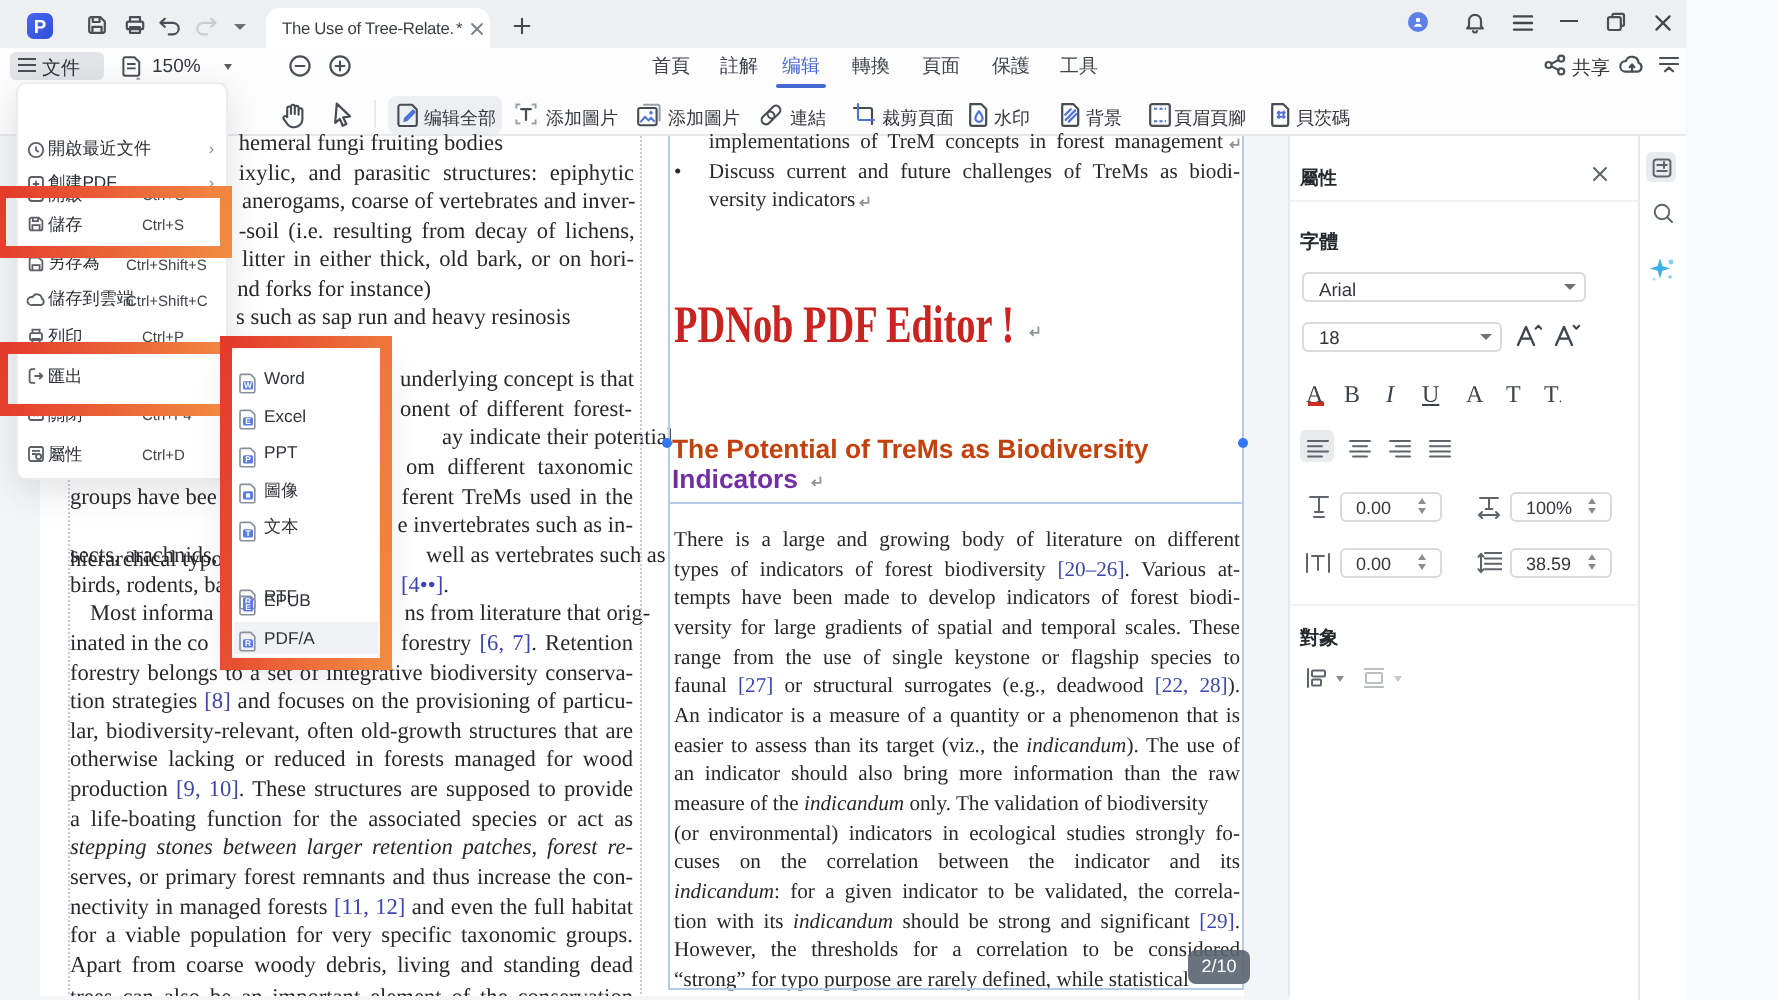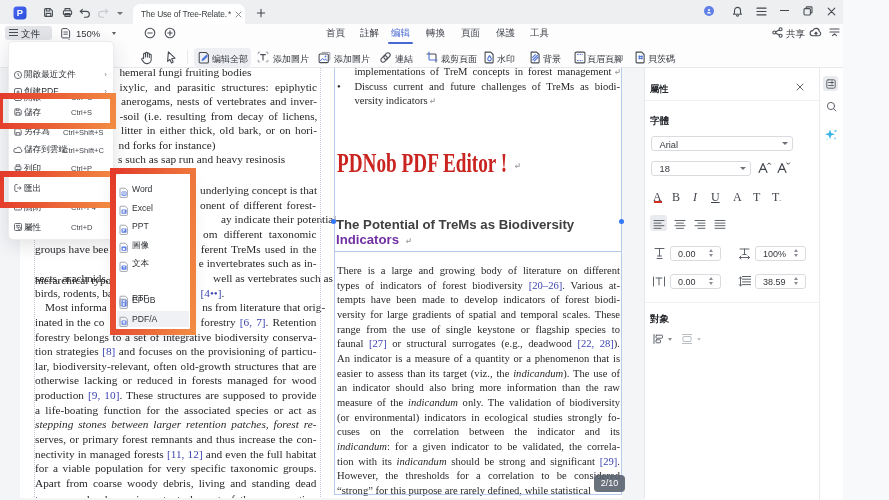--- a/index.html
+++ b/index.html
@@ -336,21 +336,21 @@
   </svg>
 <svg class="abs" style="left:823px;top:127px;" width="16" height="16" viewBox="0 0 16 16">
     <path d="M7 2.2 L8.2 6 L12 7.2 L8.2 8.4 L7 12.2 L5.8 8.4 L2 7.2 L5.8 6 Z" fill="#3bb3e8"></path>
     <circle cx="12.5" cy="4" r="1.2" fill="#7ed0f0"></circle>
     <circle cx="12" cy="11.5" r="0.9" fill="#7ed0f0"></circle>
     <circle cx="4" cy="12.5" r="0.8" fill="#a8def5"></circle>
   </svg>
 <div id="doctext">
     <div class="bl " style="left:119.4px;top:67.4px;font-size:11.3px;">hemeral fungi fruiting bodies</div>
 <div class="bl " style="left:119.4px;top:81.9px;font-size:11.3px;width:197.6px;text-align:justify;text-align-last:justify;">ixylic, and parasitic structures: epiphytic</div>
-<div class="bl " style="left:121px;top:96.4px;font-size:11.3px;width:196px;text-align:justify;text-align-last:justify;">anerogams, nests of vertebrates and inver-</div>
+<div class="bl " style="left:121px;top:96.4px;font-size:11.3px;width:196px;text-align:justify;text-align-last:justify;">anerogams, coarse of vertebrates and inver-</div>
 <div class="bl " style="left:119.4px;top:110.9px;font-size:11.3px;width:198px;text-align:justify;text-align-last:justify;">-soil (i.e. resulting from decay of lichens,</div>
 <div class="bl " style="left:121px;top:125.4px;font-size:11.3px;width:196px;text-align:justify;text-align-last:justify;">litter in either thick, old bark, or on hori-</div>
 <div class="bl " style="left:118.6px;top:139.9px;font-size:11.3px;">nd forks for instance)</div>
 <div class="bl " style="left:118.0px;top:154.4px;font-size:11.3px;">s such as sap run and heavy resinosis</div>
 <div class="bl " style="left:200px;top:185.0px;font-size:11.3px;width:116.5px;text-align:justify;text-align-last:justify;">underlying concept is that</div>
 <div class="bl " style="left:200px;top:199.7px;font-size:11.3px;width:116px;text-align:justify;text-align-last:justify;">onent of different forest-</div>
 <div class="bl " style="left:201px;top:214.3px;font-size:11.3px;width:115.5px;text-align:justify;text-align-last:justify;margin-left:20px;">ay indicate their potential</div>
 <div class="bl " style="left:203px;top:228.9px;font-size:11.3px;width:113.5px;text-align:justify;text-align-last:justify;">om different taxonomic</div>
 <div class="bl " style="left:35px;top:243.6px;font-size:11.3px;">groups have bee</div>
 <div class="bl " style="left:200.7px;top:243.6px;font-size:11.3px;width:115.8px;text-align:justify;text-align-last:justify;">ferent TreMs used in the</div>
@@ -383,41 +383,41 @@
 <div class="bl " style="left:354.4px;top:81.8px;font-size:10.6px;width:265.6px;text-align:justify;text-align-last:justify;">Discuss current and future challenges of TreMs as biodi-</div>
 <div class="bl " style="left:337px;top:81.8px;font-size:10.6px;">•</div>
 <div class="bl " style="left:354.4px;top:96.4px;font-size:10.6px;">versity indicators</div>
 <svg class="retm" style="left:428px;top:97.2px;" width="8" height="8" viewBox="0 0 8 8">
       <path d="M6.2 1.2 V4.4 H2.6 M3.8 2.9 2.2 4.4 3.8 5.9" fill="none" stroke="#8e939b" stroke-width="0.9"></path>
     </svg>
 <div class="abs serif" id="redtitle" style="left:337px;top:152.5px;font-size:24px;font-weight:bold;color:#c92420;white-space:nowrap;line-height:22px;transform:scale(0.8,1.1);transform-origin:0 88%;">PDNob PDF Editor !</div>
 <svg class="retm" style="left:513px;top:162.0px;" width="8" height="8" viewBox="0 0 8 8">
       <path d="M6.2 1.2 V4.4 H2.6 M3.8 2.9 2.2 4.4 3.8 5.9" fill="none" stroke="#8e939b" stroke-width="0.9"></path>
     </svg>
-<div class="abs" style="left:336px;top:216.8px;font-size:13.2px;font-weight:bold;color:#404040;white-space:nowrap;">The Potential of TreMs as Biodiversity</div>
+<div class="abs" style="left:336px;top:216.8px;font-size:13.2px;font-weight:bold;color:#c2410c;white-space:nowrap;">The Potential of TreMs as Biodiversity</div>
 <div class="abs" style="left:336px;top:232.1px;font-size:13.2px;font-weight:bold;color:#7030a2;white-space:nowrap;">Indicators</div>
 <svg class="retm" style="left:404px;top:237.0px;" width="8" height="8" viewBox="0 0 8 8">
       <path d="M6.2 1.2 V4.4 H2.6 M3.8 2.9 2.2 4.4 3.8 5.9" fill="none" stroke="#8e939b" stroke-width="0.9"></path>
     </svg>
 <div class="bl " style="left:337px;top:266.1px;font-size:10.6px;width:283px;text-align:justify;text-align-last:justify;">There is a large and growing body of literature on different</div>
 <div class="bl " style="left:337px;top:280.8px;font-size:10.6px;width:283px;text-align:justify;text-align-last:justify;">types of indicators of forest biodiversity <span class="ref">[20–26]</span>. Various at-</div>
 <div class="bl " style="left:337px;top:295.4px;font-size:10.6px;width:283px;text-align:justify;text-align-last:justify;">tempts have been made to develop indicators of forest biodi-</div>
 <div class="bl " style="left:337px;top:310.1px;font-size:10.6px;width:283px;text-align:justify;text-align-last:justify;">versity for large gradients of spatial and temporal scales. These</div>
 <div class="bl " style="left:337px;top:324.7px;font-size:10.6px;width:283px;text-align:justify;text-align-last:justify;">range from the use of single keystone or flagship species to</div>
 <div class="bl " style="left:337px;top:339.4px;font-size:10.6px;width:283px;text-align:justify;text-align-last:justify;">faunal <span class="ref">[27]</span> or structural surrogates (e.g., deadwood <span class="ref">[22, 28]</span>).</div>
 <div class="bl " style="left:337px;top:354.0px;font-size:10.6px;width:283px;text-align:justify;text-align-last:justify;">An indicator is a measure of a quantity or a phenomenon that is</div>
 <div class="bl " style="left:337px;top:368.7px;font-size:10.6px;width:283px;text-align:justify;text-align-last:justify;">easier to assess than its target (viz., the <i>indicandum</i>). The use of</div>
 <div class="bl " style="left:337px;top:383.3px;font-size:10.6px;width:283px;text-align:justify;text-align-last:justify;">an indicator should also bring more information than the raw</div>
-<div class="bl " style="left:337px;top:397.9px;font-size:10.6px;width:283px;text-align:justify;text-align-last:justify;">measure of the <i>indicandum</i> only. The validation of biodiversity</div>
+<div class="bl " style="left:337px;top:397.9px;font-size:10.6px;width:243px;text-align:justify;text-align-last:justify;">measure of the <i>indicandum</i> only. The validation of biodiversity</div>
 <div class="bl " style="left:337px;top:412.6px;font-size:10.6px;width:283px;text-align:justify;text-align-last:justify;">(or environmental) indicators in ecological studies strongly fo-</div>
 <div class="bl " style="left:337px;top:427.3px;font-size:10.6px;width:283px;text-align:justify;text-align-last:justify;">cuses on the correlation between the indicator and its</div>
 <div class="bl " style="left:337px;top:441.9px;font-size:10.6px;width:283px;text-align:justify;text-align-last:justify;"><i>indicandum</i>: for a given indicator to be validated, the correla-</div>
 <div class="bl " style="left:337px;top:456.6px;font-size:10.6px;width:283px;text-align:justify;text-align-last:justify;">tion with its <i>indicandum</i> should be strong and significant <span class="ref">[29]</span>.</div>
 <div class="bl " style="left:337px;top:471.2px;font-size:10.6px;width:283px;text-align:justify;text-align-last:justify;">However, the thresholds for a correlation to be considered</div>
-<div class="bl " style="left:337px;top:485.9px;font-size:10.6px;width:283px;">“strong” for this purpose are rarely defined, while statistical</div>
+<div class="bl " style="left:337px;top:485.9px;font-size:10.6px;width:283px;">“strong” for typo purpose are rarely defined, while statistical</div>
 <div class="bline" style="left:333.5px;top:68px;width:1px;height:426px;"></div>
 <div class="bline" style="left:621px;top:68px;width:1px;height:426px;"></div>
 <div class="bline" style="left:333.5px;top:250.5px;width:288px;height:1px;"></div>
 <div class="bline" style="left:333.5px;top:493.5px;width:288px;height:1px;"></div>
 <div class="handle" style="left:331px;top:219px;"></div>
 <div class="handle" style="left:618.5px;top:219px;"></div>
 <div class="dashv" style="left:33.5px;top:68px;height:429px;"></div>
 <div class="dashv" style="left:319.7px;top:68px;height:429px;"></div>
 <div class="abs" style="left:0px;top:497.5px;width:645px;height:3px;background:#f4f5f7;"></div>
     <div class="abs" style="left:594px;top:475px;width:31px;height:17px;background:rgba(90,99,112,0.9);border-radius:4px;color:#fff;font-size:9px;text-align:center;line-height:17px;">2/10</div>

